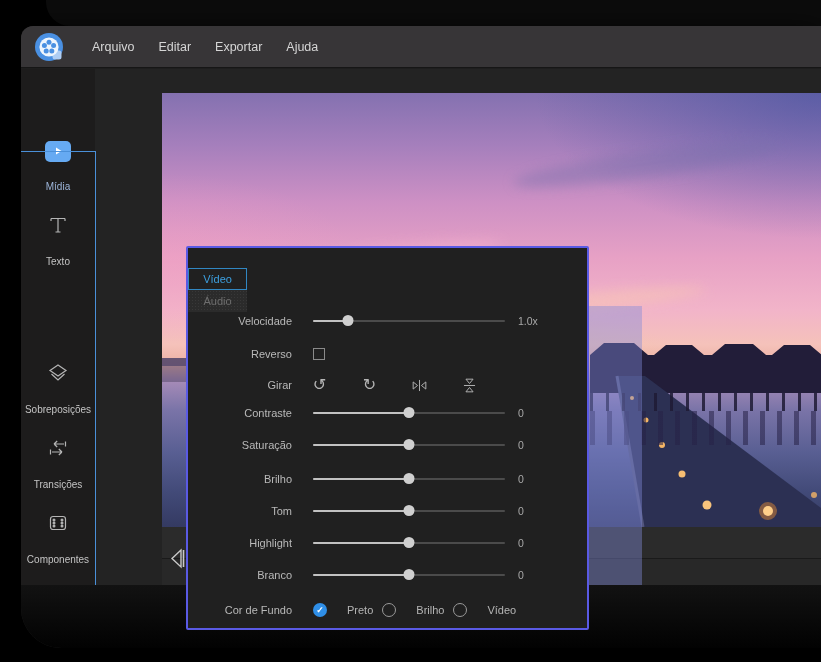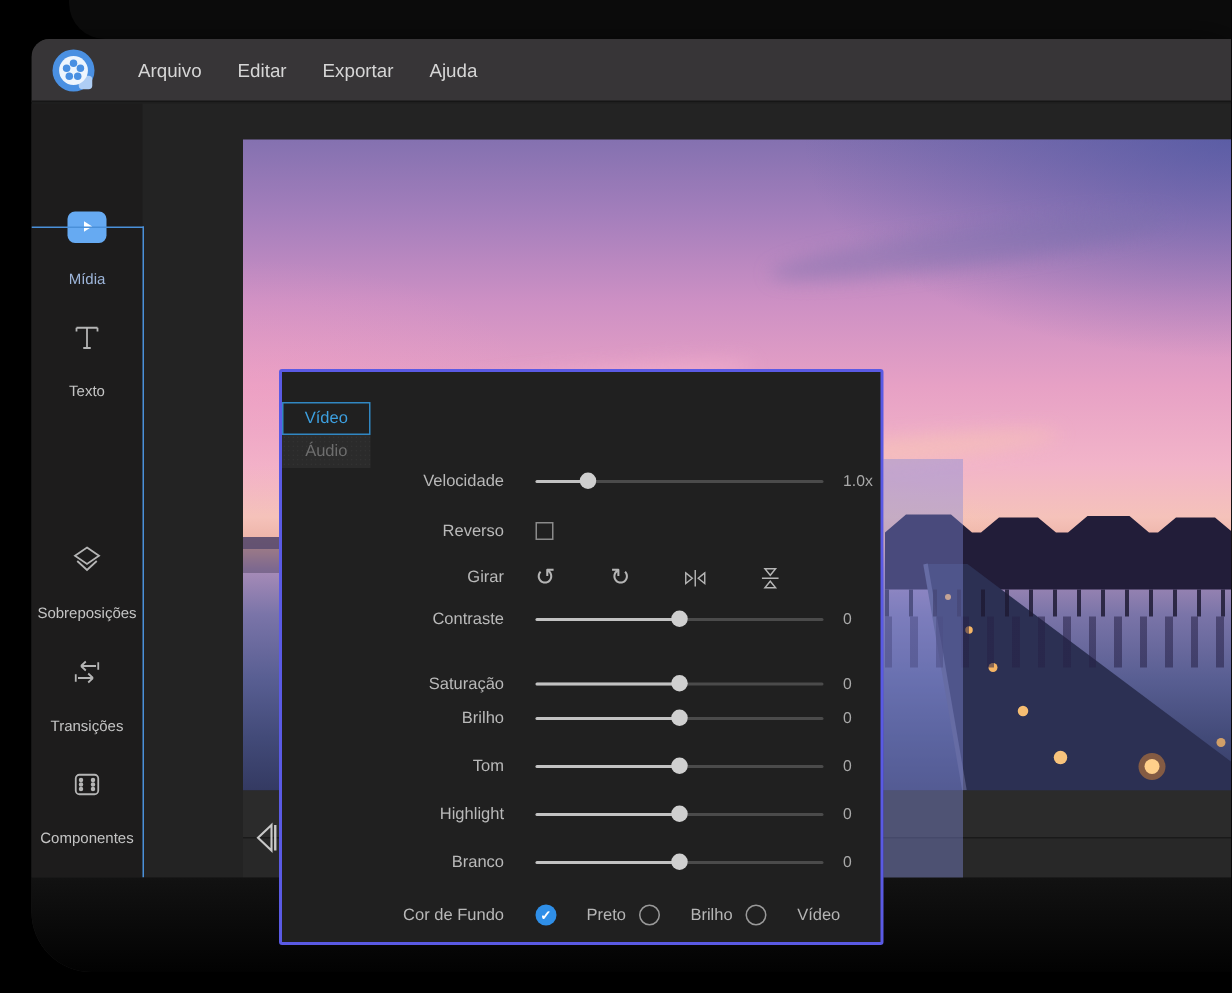--- a/index.html
+++ b/index.html
@@ -76,21 +76,21 @@
 
   
   .dialog { position:absolute; left:186px; top:246px; width:403px; height:384px;
     background:#202020; border:2px solid #5a5ae4; border-radius:2px; z-index:50; }
   .tabs { position:absolute; left:0; top:20px; width:100%; display:flex; justify-content:center;flex-direction:column; }
   .tab { width:59px; height:22px; font-size:11px; display:flex; align-items:center; justify-content:center; cursor:default; }
   .tab.active { color:#3da0e0; border:1px solid #3187c2; background:transparent; }
   .tab.inactive { color:#6e6e6e; background:#2b2b2b;
     background-image:radial-gradient(rgba(70,70,70,0.5) 0.5px, transparent 0.6px); background-size:3px 3px; }
 
-  .row { position:absolute; left:0; width:100%; height:32px; display:flex; align-items:center;padding-left:44px; }
+  .row { position:absolute; left:0; width:100%; height:32px; display:flex; align-items:center; }
   .row-label { width:104px; text-align:right; font-size:11px; color:#b9b9b9; }
   .ctrl { margin-left:21px; width:192px; position:relative; height:14px; }
   .track { position:absolute; left:0; right:0; top:6px; height:2px; background:#4b4b4b; border-radius:1px; }
   .track-fill { position:absolute; left:0; top:6px; height:2px; background:#c2c2c2; border-radius:1px; width:var(--p,50%); }
   .handle { position:absolute; top:1px; width:11px; height:11px; border-radius:50%; background:#cfcfcf;
     left:var(--p,50%); transform:translateX(-50%); }
   .slider-value { margin-left:13px; font-size:10.5px; color:#a9a9a9; }
 
   .checkbox { margin-left:21px; width:12px; height:12px; border:1px solid #8a8a8a; background:transparent; }
 
@@ -283,21 +283,21 @@
     <div class="row" style="top:149px">
       <div class="row-label">Contraste</div>
       <div class="ctrl" style="--p: 50%;">
         <div class="track"></div>
         <div class="track-fill"></div>
         <div class="handle"></div>
       </div>
       <div class="slider-value">0</div>
     </div>
 
-    <div class="row" style="top:192px">
+    <div class="row" style="top:181px">
       <div class="row-label">Saturação</div>
       <div class="ctrl" style="--p: 50%;">
         <div class="track"></div>
         <div class="track-fill"></div>
         <div class="handle"></div>
       </div>
       <div class="slider-value">0</div>
     </div>
 
     <div class="row" style="top:215px">

